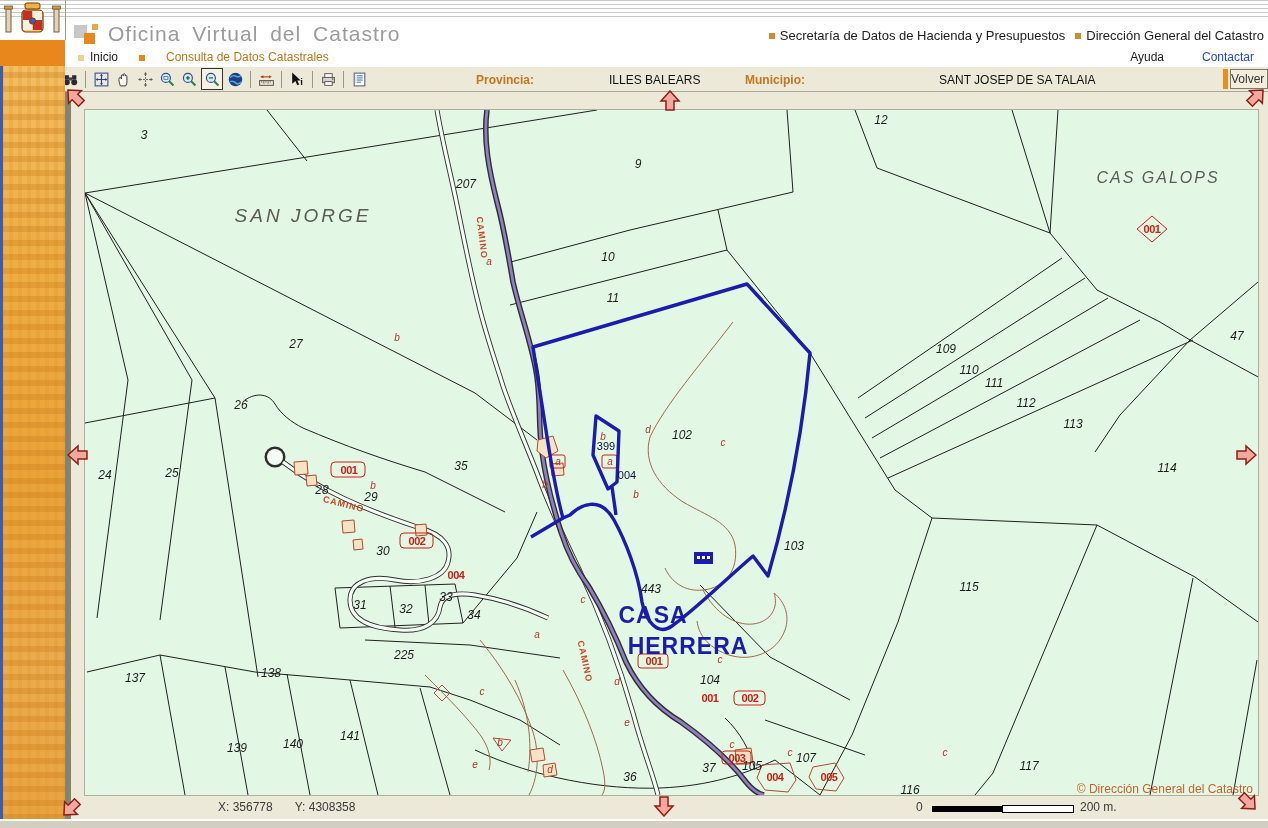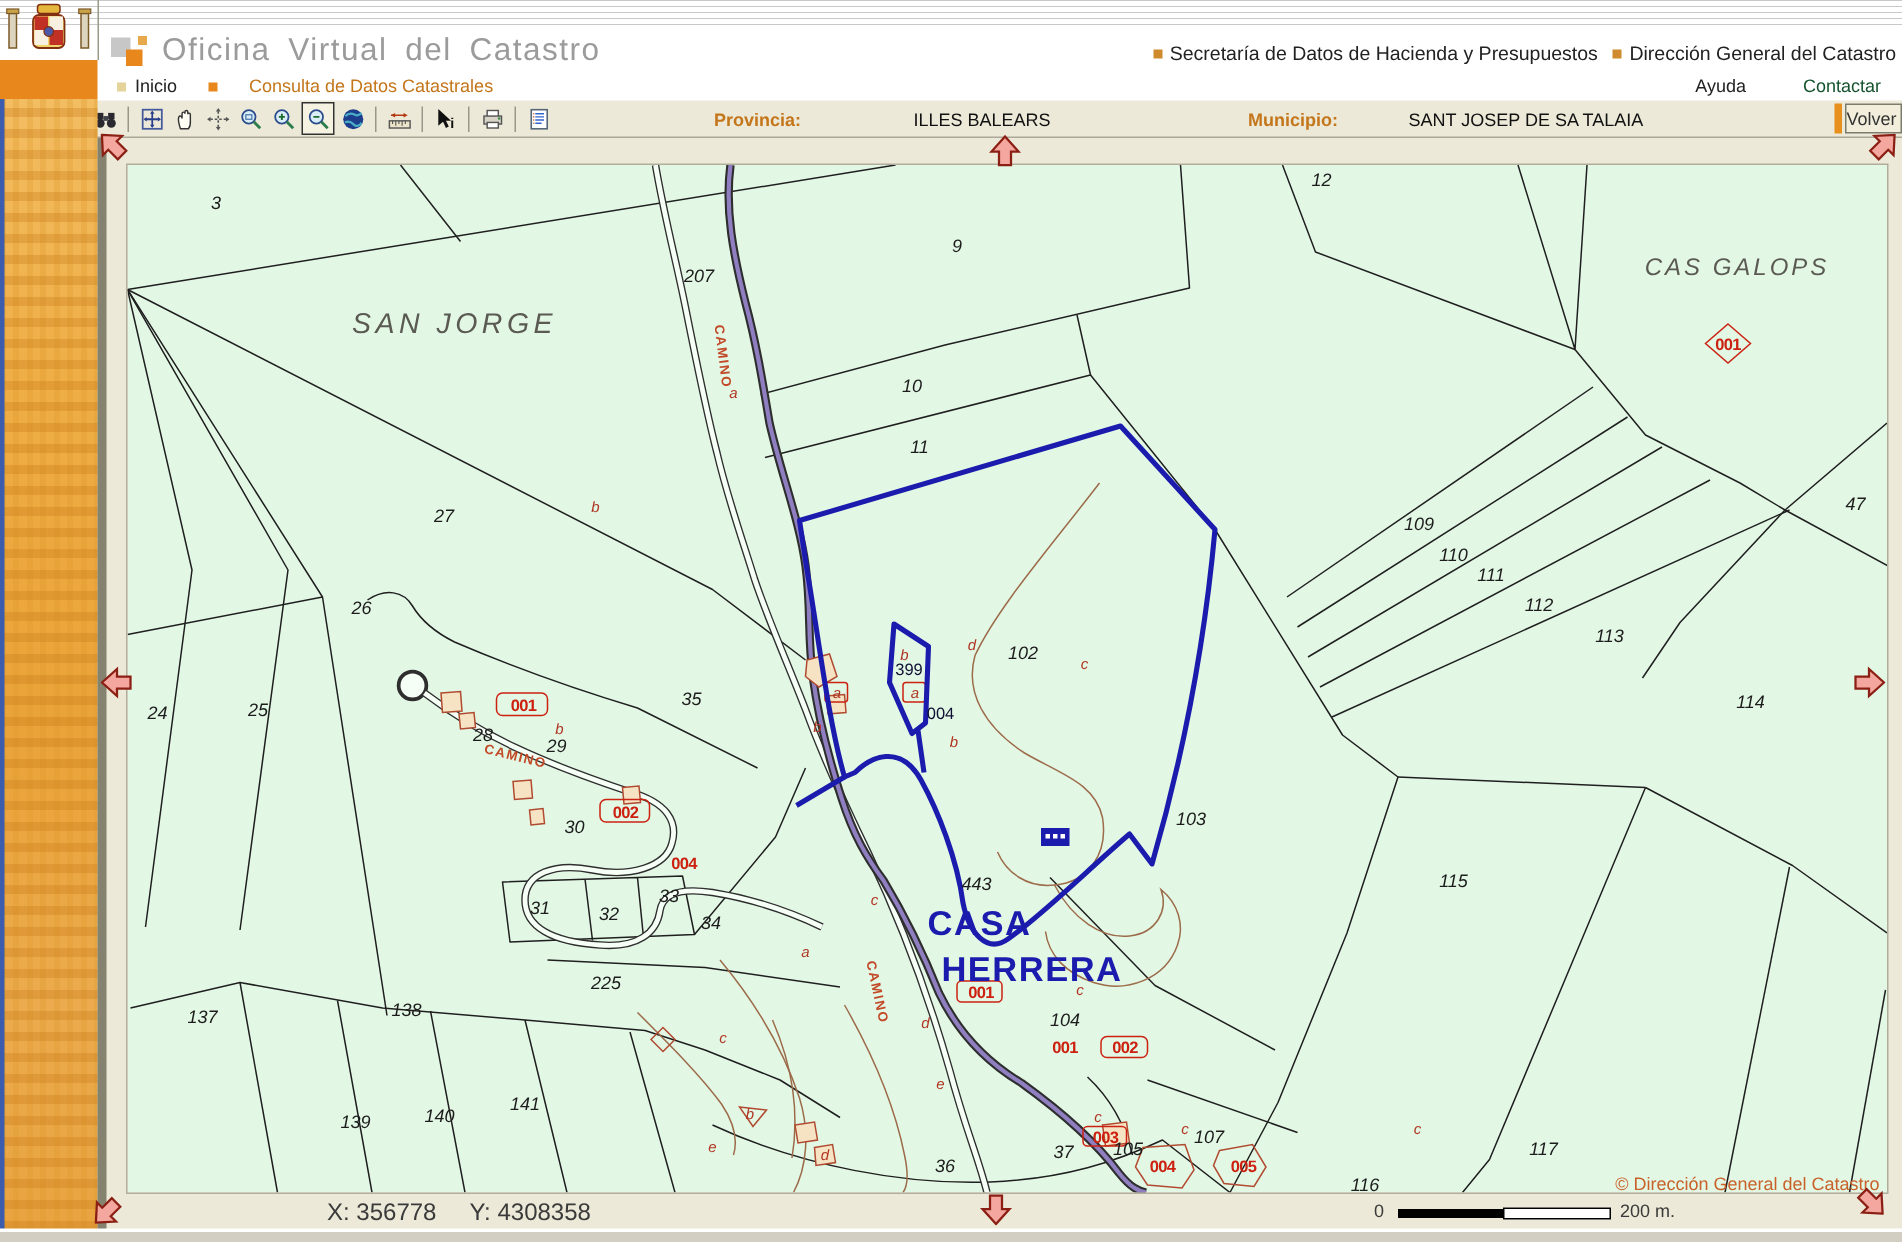--- a/index.html
+++ b/index.html
@@ -14,33 +14,33 @@
   .sq-orange{position:absolute;left:84px;top:33px;width:11px;height:11px;background:#e8881c;}
   .sq-orange2{position:absolute;left:92px;top:24px;width:6px;height:6px;background:#e8a84c;}
   .title{position:absolute;left:108px;top:22px;font-size:21px;color:#9b9b9b;letter-spacing:1px;word-spacing:5px;white-space:nowrap;}
   .gov-links{position:absolute;right:4px;top:28px;font-size:13px;color:#222;display:flex;gap:10px;white-space:nowrap;}
   .gov-links .blt{display:inline-block;width:6px;height:6px;background:#cf8a2d;margin:0 5px 1px 0;}
   
   .navrow{position:absolute;left:0;top:48px;width:1268px;height:18px;background:#fff;font-size:12px;}
   .nav-inicio{position:absolute;left:90px;top:2px;color:#222;}
   .nav-consulta{position:absolute;left:166px;top:2px;color:#c4761b;font-weight:normal;}
   .nav-ayuda{position:absolute;right:104px;top:2px;color:#222;}
-  .nav-contactar{position:absolute;right:14px;top:2px;color:#14532d;}
+  .nav-contactar{position:absolute;right:14px;top:2px;color:#1d4ed8;}
   .blt-tan{position:absolute;left:78px;top:7px;width:6px;height:6px;background:#e4d49c;}
   .blt-org{position:absolute;left:139px;top:7px;width:6px;height:6px;background:#e8881c;}
   
   .toolbar{position:absolute;left:0;top:66px;width:1268px;height:26px;background:#ece9d8;
     border-top:1px solid #fff;border-bottom:1px solid #aca899;display:flex;align-items:center;padding-left:6px;box-sizing:border-box;}
   .ticon{width:20px;height:20px;display:inline-flex;align-items:center;justify-content:center;margin:0 1px;}
   .ticon svg{width:17px;height:17px;}
   .ticon.sel{border:1px solid #333;background:#f6f2e2;}
   .tsep{display:inline-block;width:1px;height:17px;background:#9a978a;margin:0 4px;}
   .tb-label{position:absolute;font-size:12px;font-weight:bold;color:#c4761b;top:6px;}
   .tb-value{position:absolute;font-size:12px;color:#111;top:6px;margin-left:36px;}
-  .tb-prov{left:465px;padding-left:11px;} .tb-provval{left:573px;} .tb-mun{left:832px;} .tb-munval{left:903px;}
+  .tb-prov{left:465px;padding-left:11px;} .tb-provval{left:573px;} .tb-mun{left:745px;} .tb-munval{left:903px;}
   .volver-bar{position:absolute;right:40px;top:2px;width:5px;height:20px;background:#e8901e;}
   .volver-btn{position:absolute;right:0;top:2px;width:38px;height:20px;background:#f2eedb;border:1px solid #7c7c6c;
     font-size:12px;color:#333;text-align:left;line-height:18px;box-sizing:border-box;}
   
   .sidebar-top{position:absolute;left:0;top:40px;width:65px;height:26px;background:#e8881c;}
   .sidebar{position:absolute;left:0;top:66px;width:65px;height:754px;
     background:linear-gradient(180deg,#f3bd62 0%,#efae46 25%,#eaa338 55%,#ecab4e 80%,#e9a440 100%);}
   .sidebar::before{content:"";position:absolute;inset:0;
     background:repeating-linear-gradient(0deg,rgba(196,118,20,.30) 0 6px,transparent 6px 14px),
                repeating-linear-gradient(90deg,rgba(220,150,40,.28) 0 4px,transparent 4px 9px);}
@@ -55,21 +55,21 @@
   .rlet{font-size:10px;font-style:italic;fill:#b03522;text-anchor:middle;}
   .place{font-size:19px;font-style:italic;fill:#5a5a52;letter-spacing:3px;text-anchor:middle;}
   .place2{font-size:16px;font-style:italic;fill:#5a5a52;letter-spacing:2px;text-anchor:middle;}
   .hl{font-size:23px;font-weight:bold;fill:#1b1bad;letter-spacing:1px;text-anchor:middle;}
   .camino{font-size:9px;font-weight:bold;fill:#c24a28;letter-spacing:1px;text-anchor:middle;}
   .copy{font-size:12px;fill:#c8622a;text-anchor:end;}
   
   .arr{position:absolute;width:22px;height:22px;}
   .arr svg{width:22px;height:22px;display:block;}
   
-  .coords{position:absolute;left:218px;top:800px;font-size:16px;color:#3a3a3a;display:flex;gap:22px;justify-content:space-between;}
+  .coords{position:absolute;left:218px;top:800px;font-size:12px;color:#3a3a3a;display:flex;gap:22px;justify-content:space-between;}
   .scale-zero{position:absolute;left:916px;top:800px;font-size:12px;color:#3a3a3a;}
   .scale-black{position:absolute;left:932px;top:806px;width:70px;height:6px;background:#000;}
   .scale-white{position:absolute;left:1002px;top:805px;width:70px;height:6px;background:#fff;border:1px solid #000;}
   .scale-end{position:absolute;left:1080px;top:800px;font-size:12px;color:#3a3a3a;}
   .bottom-strip{position:absolute;left:0;top:819px;width:1268px;height:9px;
     background:linear-gradient(180deg,#ffffff 0 2px,#d2cec2 2px 100%);}
 </style>
 </head>
 <body>
 

